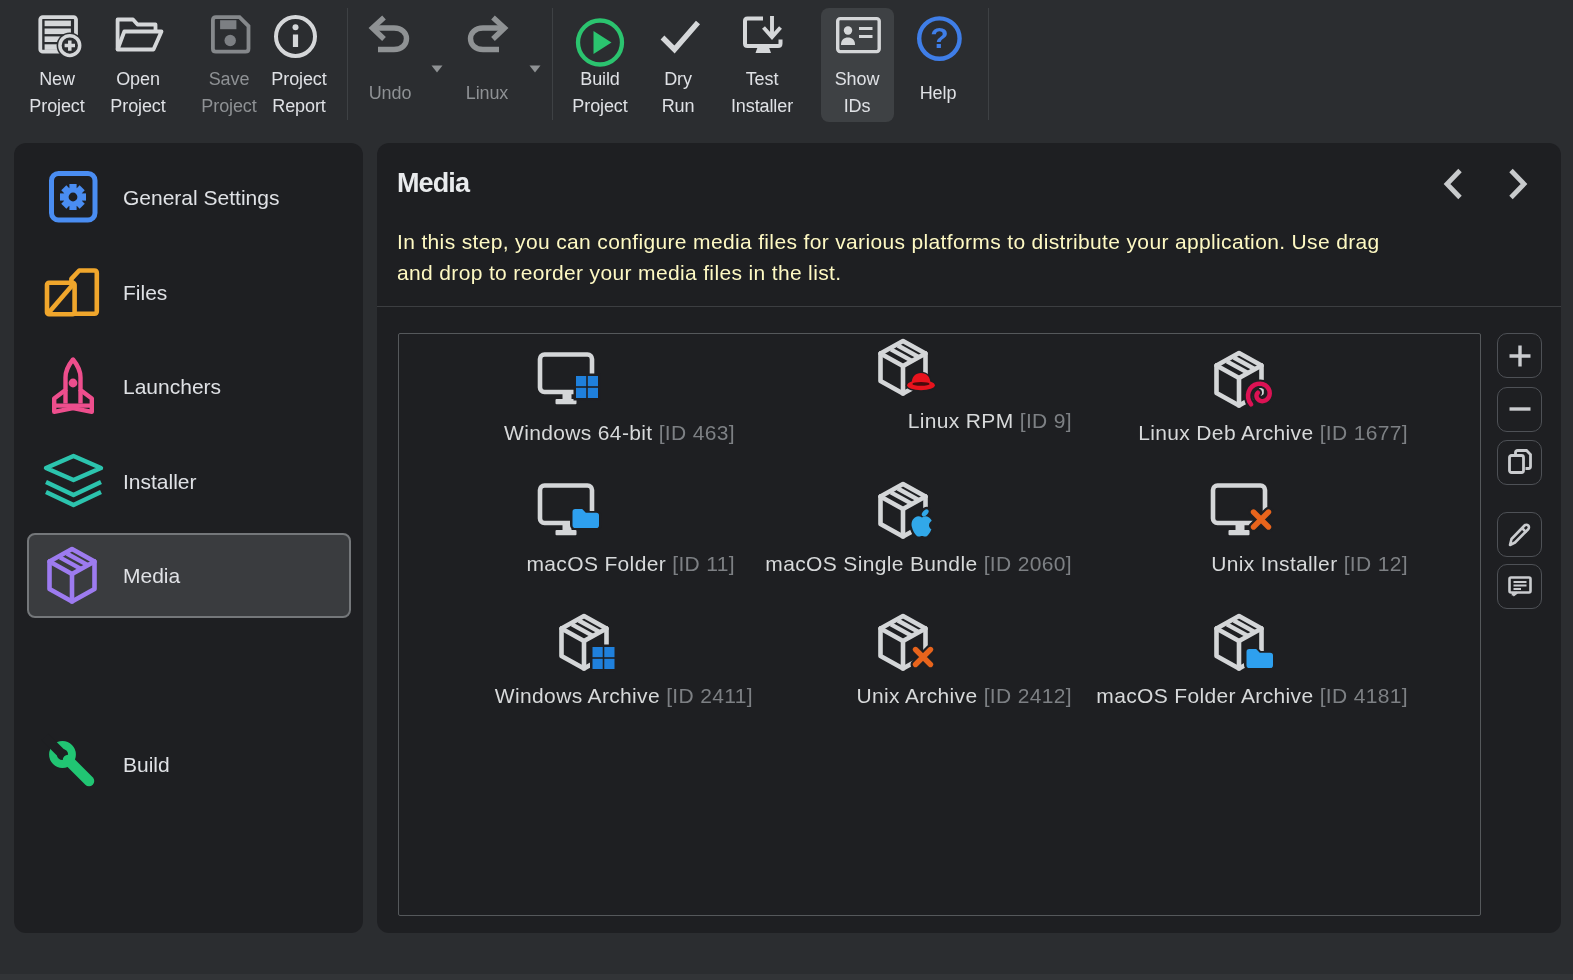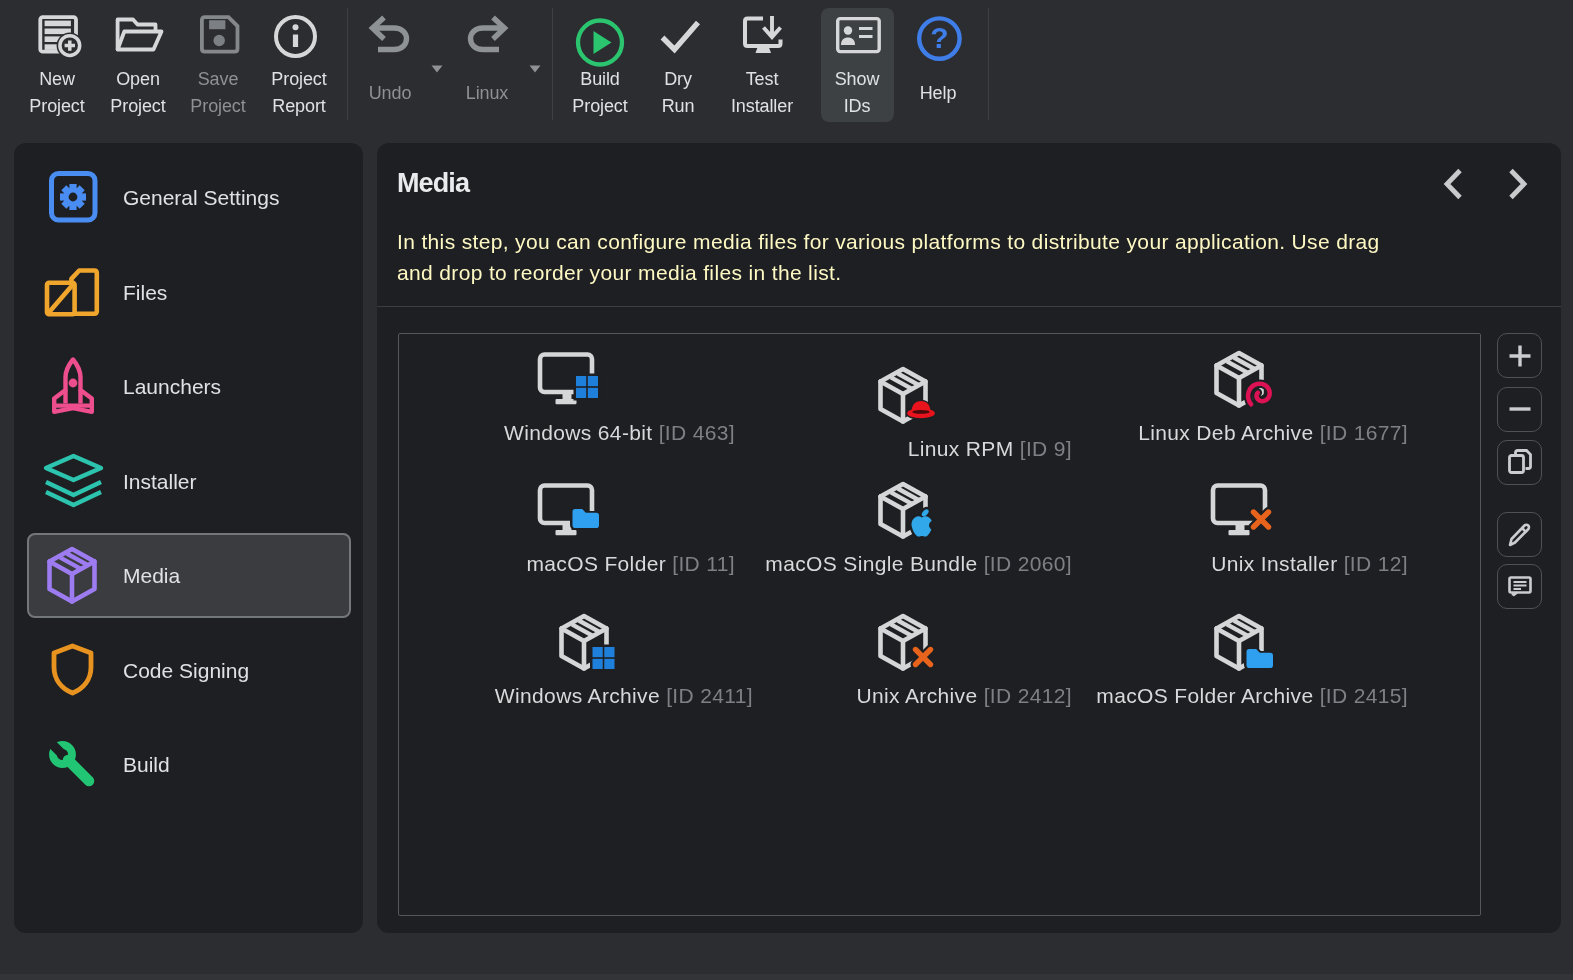--- a/index.html
+++ b/index.html
@@ -109,21 +109,21 @@
   </svg></div>
   <div class="lb">New<br>Project</div>
 </div>
 <div class="tbtn" style="left:93px;width:90px;">
   <div class="ic"><svg width="48" height="48" viewBox="0 0 48 48" fill="none" stroke="#d5d7d9" stroke-width="3.8" stroke-linejoin="round">
     <path d="M3.6,33.5 V3.5 H19 L23.5,8.5 H41.5 V15.5"></path>
     <path d="M3.6,33.5 L10.3,15.5 H47.5 L39.5,33.5 Z"></path>
   </svg></div>
   <div class="lb">Open<br>Project</div>
 </div>
-<div class="tbtn dis" style="left:173px;width:90px;text-align:center;">
+<div class="tbtn dis" style="left:184px;width:90px;text-align:center;">
   <div class="ic"><svg width="48" height="48" viewBox="0 0 48 48" fill="none" stroke="#85888b">
     <path d="M7.9,4.1 Q7.9,1.1 10.9,1.1 H34.5 L43.5,10.1 V32.7 Q43.5,35.7 40.5,35.7 H10.9 Q7.9,35.7 7.9,32.7 Z" stroke-width="3.8"></path>
     <rect x="15.1" y="4.2" width="16.3" height="9" fill="#7c7f83" stroke="none"></rect>
     <circle cx="25.2" cy="24.5" r="5.7" fill="#7c7f83" stroke="none"></circle>
   </svg></div>
   <div class="lb">Save<br>Project</div>
 </div>
 <div class="tbtn" style="left:254px;width:90px;">
   <div class="ic"><svg width="48" height="48" viewBox="0 0 48 48" fill="none" stroke="#d5d7d9">
     <circle cx="20.5" cy="20.5" r="19.5" stroke-width="4"></circle>
@@ -245,26 +245,20 @@
 </div>
 
 <div class="abs" style="left:27px;top:533px;width:324px;height:85px;background:#3a3c3f;border:2px solid #74777a;border-radius:8px;"></div>
 <div class="sitem" style="top:533px;">
   <div class="ic" style="left:21px;top:15px;color:#9d7bf0;"><svg width="56" height="56" viewBox="0 0 56 56">
           <use href="#boxsym"></use>
         </svg></div>
   <div class="lb">Media</div>
 </div>
 
-<div class="sitem" style="top:627.5px;">
-  <div class="ic"><svg width="48" height="48" viewBox="0 0 48 48" fill="none" stroke="#e8921f" stroke-width="4.8" stroke-linejoin="round">
-    <path d="M23.5,-1 L42,6 V20 C42,32.5 34.5,41.5 23.5,46 C12.5,41.5 5,32.5 5,20 V6 Z"></path>
-  </svg></div>
-  <div class="lb">Code Signing</div>
-</div>
 
 <div class="sitem" style="top:722px;">
   <div class="ic"><svg width="48" height="48" viewBox="0 0 48 48" fill="none">
     <path d="M19,19 L40,40" stroke="#21c573" stroke-width="10.5" stroke-linecap="round"></path>
     <circle cx="13.5" cy="13.5" r="9.5" stroke="#21c573" stroke-width="7.8"></circle>
     <path d="M12.5,12.5 L-4,-4" stroke="#1e1f22" stroke-width="9.5"></path>
   </svg></div>
   <div class="lb">Build</div>
 </div>
 
@@ -286,21 +280,21 @@
 
 <div class="gitem" style="left:405px;top:352px;">
   <div class="ic"><svg width="56" height="56" viewBox="0 0 56 56" style="color:#d4d6d8">
           <use href="#monsym"></use>
           <g transform="translate(34,24)">
             <use href="#winlogo"></use>
           </g>
         </svg></div>
   <div class="lb">Windows 64-bit <span class="id">[ID 463]</span></div>
 </div>
-<div class="gitem" style="left:742px;top:368px;">
+<div class="gitem" style="left:742px;top:340px;">
   <div class="ic"><svg width="56" height="56" viewBox="0 0 56 56" style="color:#d4d6d8">
           <use href="#boxsym"></use>
           <g transform="translate(27,31.5)">
             <use href="#hatbadge"></use>
           </g>
         </svg></div>
   <div class="lb">Linux RPM <span class="id">[ID 9]</span></div>
 </div>
 <div class="gitem" style="left:1078px;top:352px;">
   <div class="ic"><svg width="56" height="56" viewBox="0 0 56 56" style="color:#d4d6d8">
@@ -358,21 +352,21 @@
         </svg></div>
   <div class="lb">Unix Archive <span class="id">[ID 2412]</span></div>
 </div>
 <div class="gitem" style="left:1078px;top:615px;">
   <div class="ic"><svg width="56" height="56" viewBox="0 0 56 56" style="color:#d4d6d8">
           <use href="#boxsym"></use>
           <g transform="translate(31.5,31)">
             <use href="#folderbadge"></use>
           </g>
         </svg></div>
-  <div class="lb">macOS Folder Archive <span class="id">[ID 2415]</span></div>
+  <div class="lb">macOS Folder Archive <span class="id">[ID 4181]</span></div>
 </div>
 
 <div class="rbtn" style="top:333px;">
       <svg width="24" height="24" fill="none">
         <path d="M12,1.5 V22.5 M1.5,12 H22.5" stroke="#cacccf" stroke-width="3.4"></path>
       </svg>
     </div>
 <div class="rbtn" style="top:386.5px;">
       <svg width="24" height="24" fill="none">
         <path d="M1.5,12 H22.5" stroke="#cacccf" stroke-width="3.4"></path>

